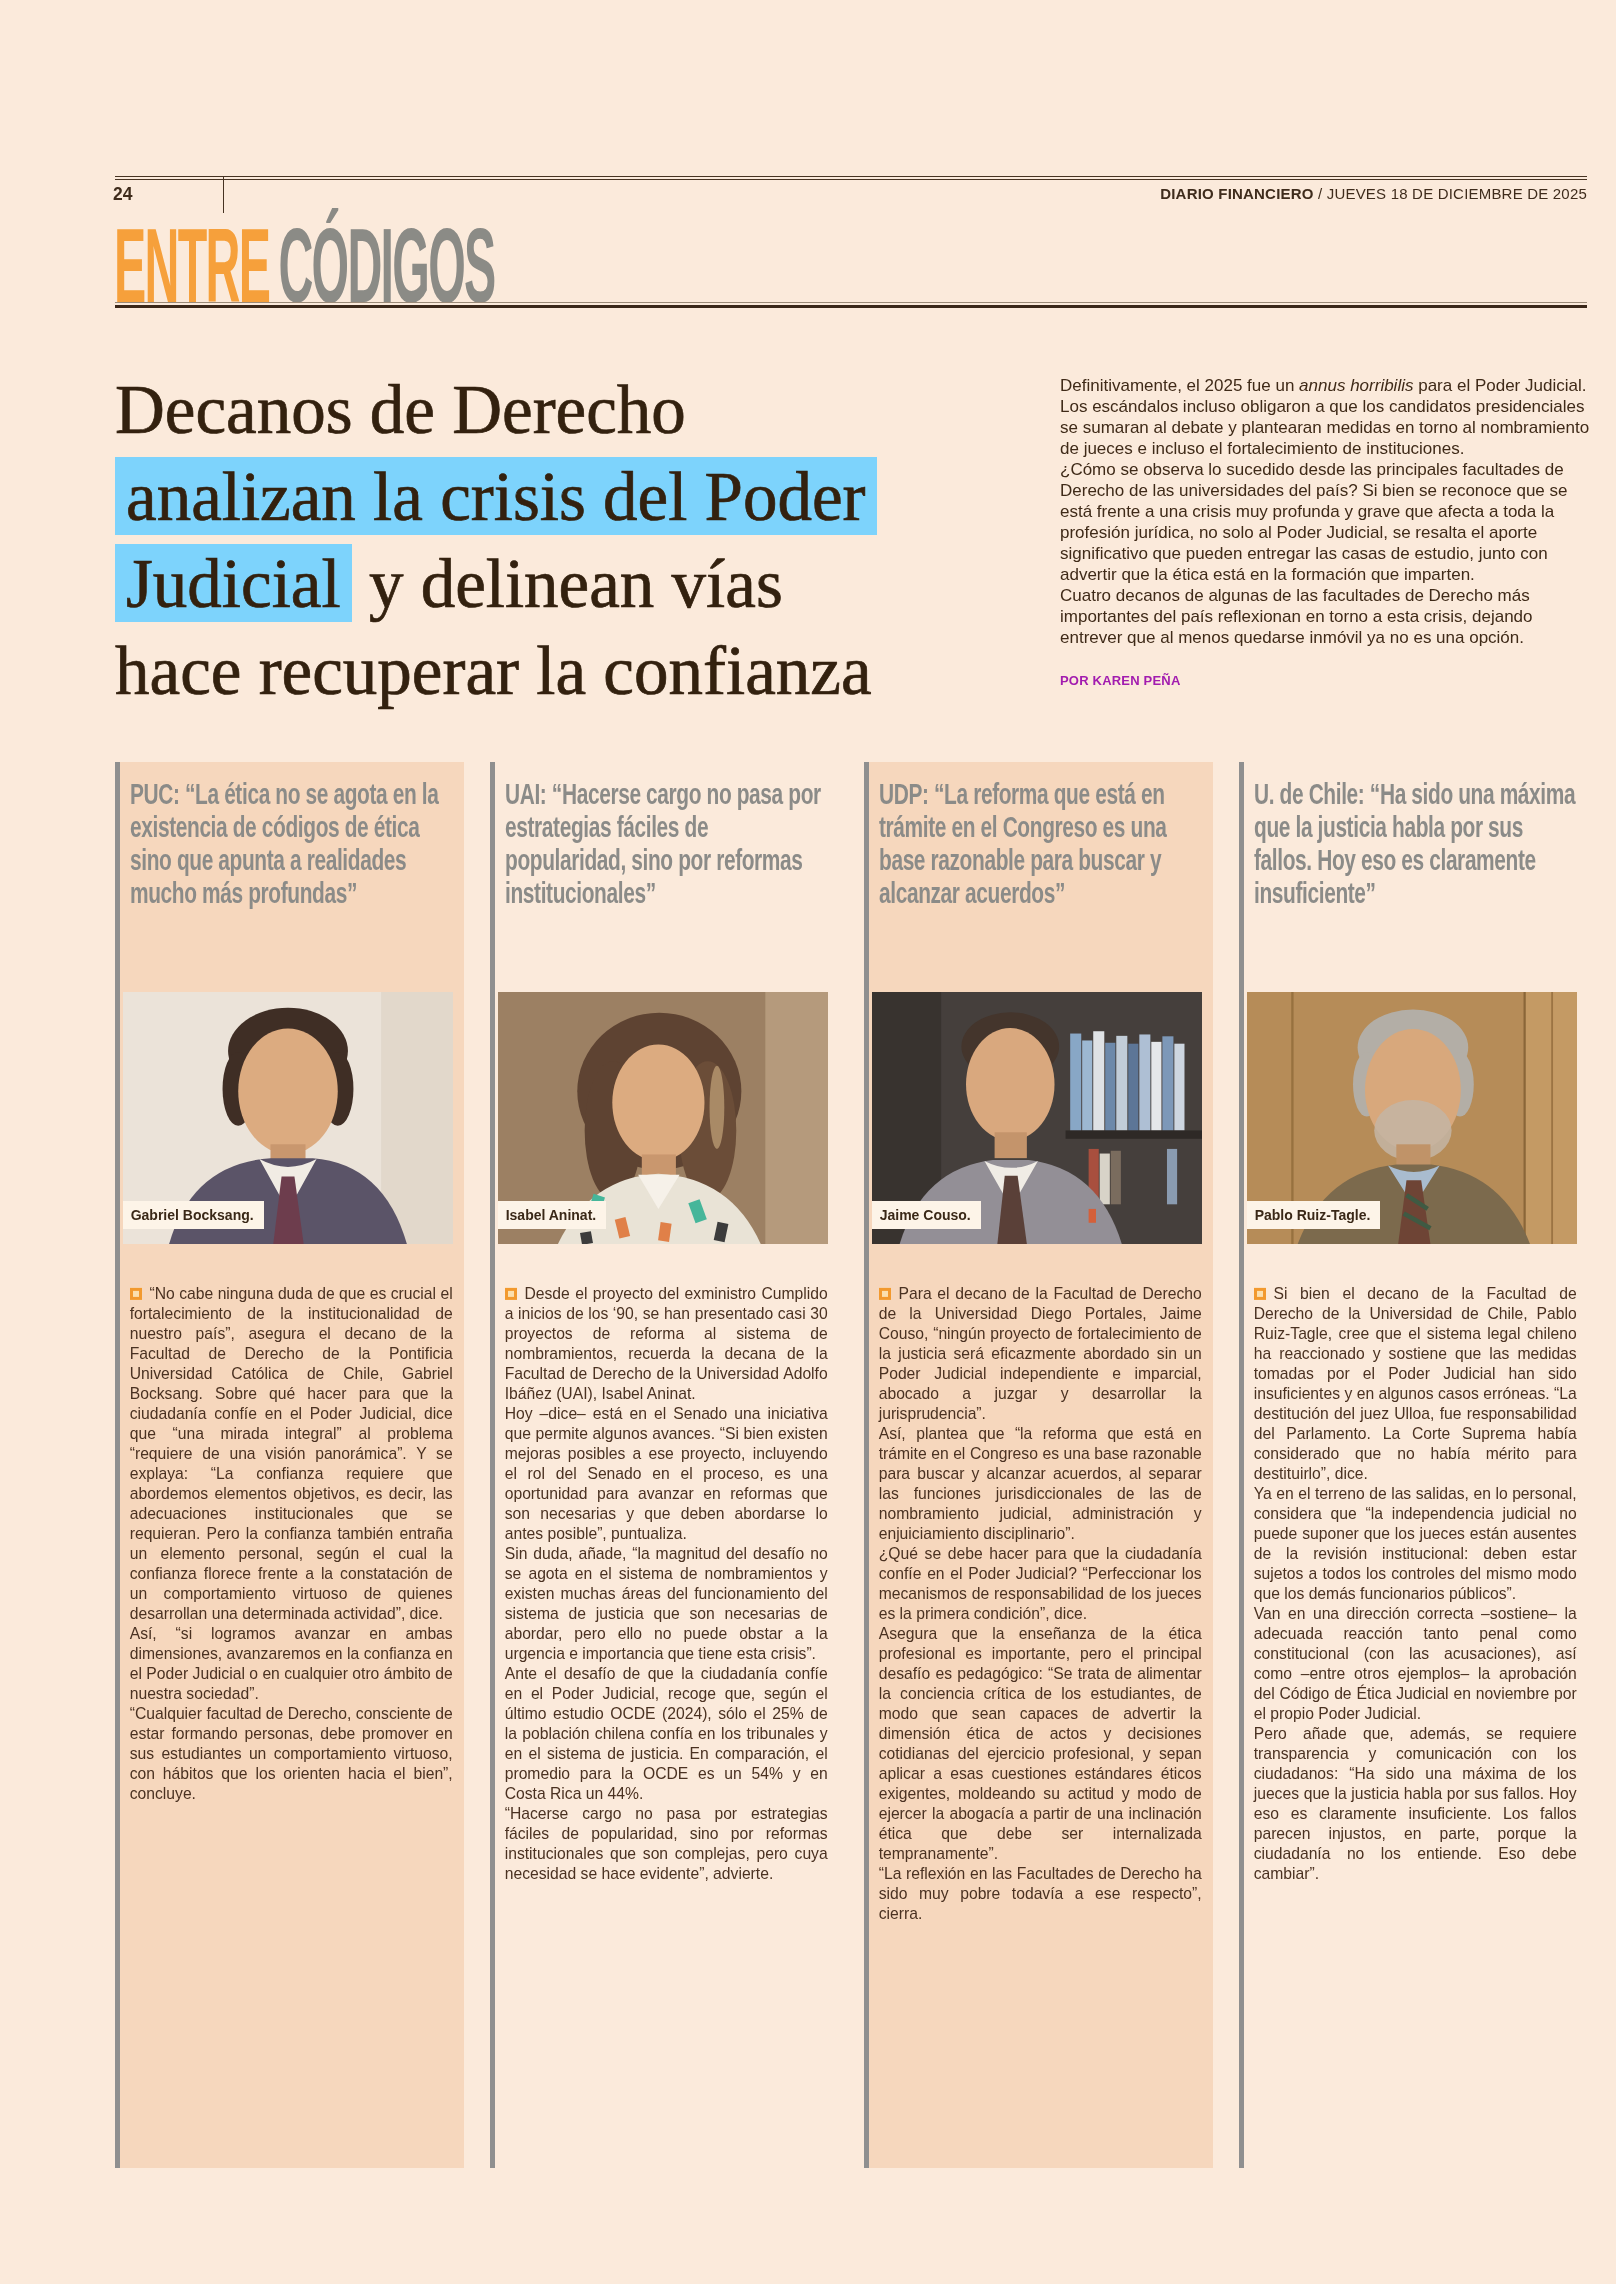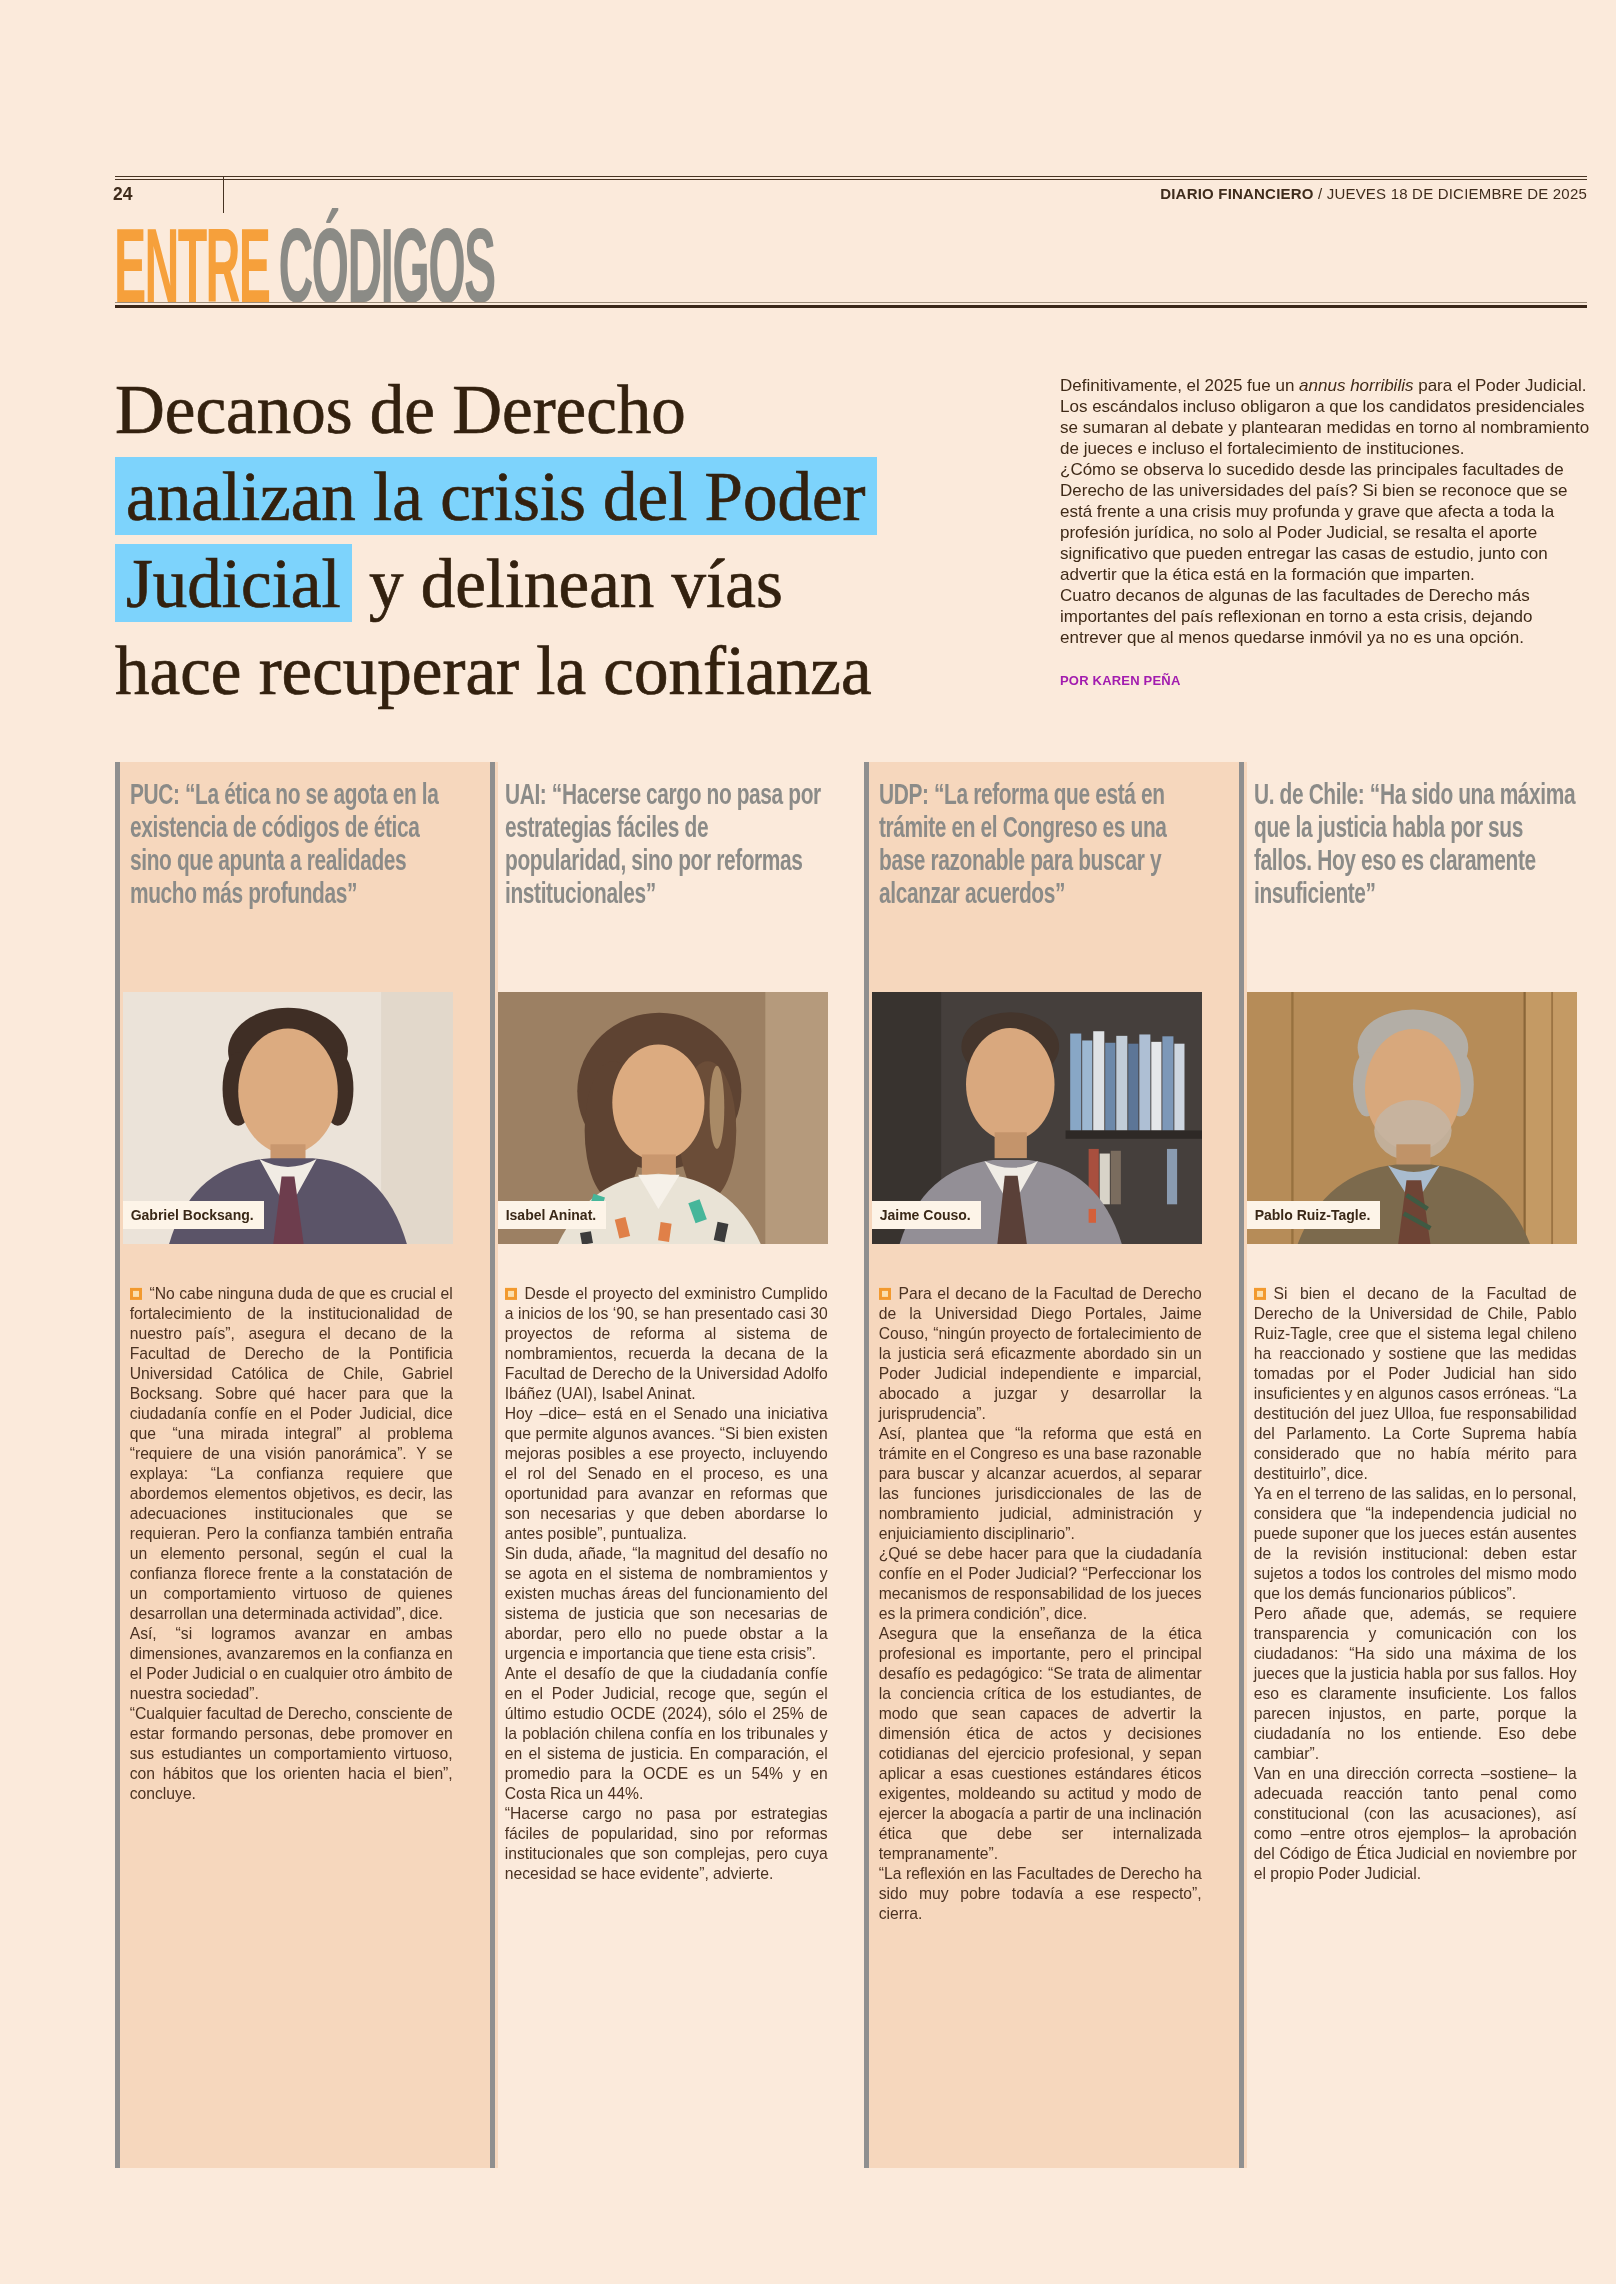--- a/index.html
+++ b/index.html
@@ -23,21 +23,21 @@
   .headline{position:absolute;left:115px;top:367px;width:941px;
             font-family:"Liberation Serif",serif;font-size:69px;line-height:87px;color:#33210f;
             -webkit-text-stroke:0.7px #33210f;}
   .hl-mark{background:#7dd3fc;padding:1.8px 11px 0 11px;}
   
   .intro{position:absolute;left:1060px;top:375px;width:531px;font-size:17px;line-height:21px;color:#3f2a18;}
   .intro p{margin:0;}
   .byline{margin-top:22px;font-weight:700;font-size:13px;letter-spacing:0.2px;color:#a21caf;}
   
   .col{position:absolute;top:762px;width:349px;height:1406px;}
-  .col.shaded{background:#f6d7bd;padding-left:34px;}
+  .col.shaded{background:#f6d7bd;}
   .col .bar{position:absolute;left:0;top:0;width:4.6px;height:100%;background:#8f8f8f;}
   .c0{left:115px;} .c1{left:490px;padding-left:36px;} .c2{left:864px;} .c3{left:1239px;}
   .quote{position:absolute;left:14.7px;top:15.7px;width:445px;margin:0;
          font-size:28.6px;line-height:33px;font-weight:700;color:#8b8b88;letter-spacing:-0.5px;
          transform:scaleX(.73);transform-origin:0 0;}
   .photo{position:absolute;left:8.3px;top:230px;width:330px;height:252px;margin:0;overflow:hidden;}
   .photo svg{display:block;width:100%;height:100%;}
   .caption{position:absolute;left:8.3px;top:439px;background:#fdf4e8;color:#3a2817;
            font-size:14px;font-weight:700;padding:6.4px 10px 5.5px 7.4px;white-space:nowrap;}
   .body{position:absolute;left:14.7px;top:522px;width:323px;font-size:15.7px;line-height:20px;
@@ -194,19 +194,19 @@
         <path d="M110 546 Q170 390 324 374 L400 374 Q554 392 614 546 Z" fill="#7c6a4d"></path>
         <path d="M306 376 L362 464 L418 376 Q362 404 306 376 Z" fill="#a9bccf"></path>
         <path d="M346 408 L378 408 L398 546 L328 546 Z" fill="#6e4435"></path>
         <path d="M346 440 L392 470 M340 480 L398 512" stroke="#3f5a43" stroke-width="10"></path>
       </svg>
     </figure>
     <figcaption class="caption">Pablo Ruiz-Tagle.</figcaption>
     <div class="body">
       <p><span class="bullet"></span><span>Si bien el decano de la Facultad de Derecho de la Universidad de Chile, Pablo Ruiz-Tagle, cree que el sistema legal chileno ha reaccionado y sostiene que las medidas tomadas por el Poder Judicial han sido insuficientes y en algunos casos erróneas. “La destitución del juez Ulloa, fue responsabilidad del Parlamento. La Corte Suprema había considerado que no había mérito para destituirlo”, dice.</span></p>
       <p>Ya en el terreno de las salidas, en lo personal, considera que “la independencia judicial no puede suponer que los jueces están ausentes de la revisión institucional: deben estar sujetos a todos los controles del mismo modo que los demás funcionarios públicos”.</p>
+      <p>Van en una dirección correcta –sostiene– la adecuada reacción tanto penal como constitucional (con las acusaciones), así como –entre otros ejemplos– la aprobación del Código de Ética Judicial en noviembre por el propio Poder Judicial.</p>
       <p>Pero añade que, además, se requiere transparencia y comunicación con los ciudadanos: “Ha sido una máxima de los jueces que la justicia habla por sus fallos. Hoy eso es claramente insuficiente. Los fallos parecen injustos, en parte, porque la ciudadanía no los entiende. Eso debe cambiar”.</p>
-      <p>Van en una dirección correcta –sostiene– la adecuada reacción tanto penal como constitucional (con las acusaciones), así como –entre otros ejemplos– la aprobación del Código de Ética Judicial en noviembre por el propio Poder Judicial.</p>
     </div>
   </section>
 
 </div>
 
 
 </body></html>

